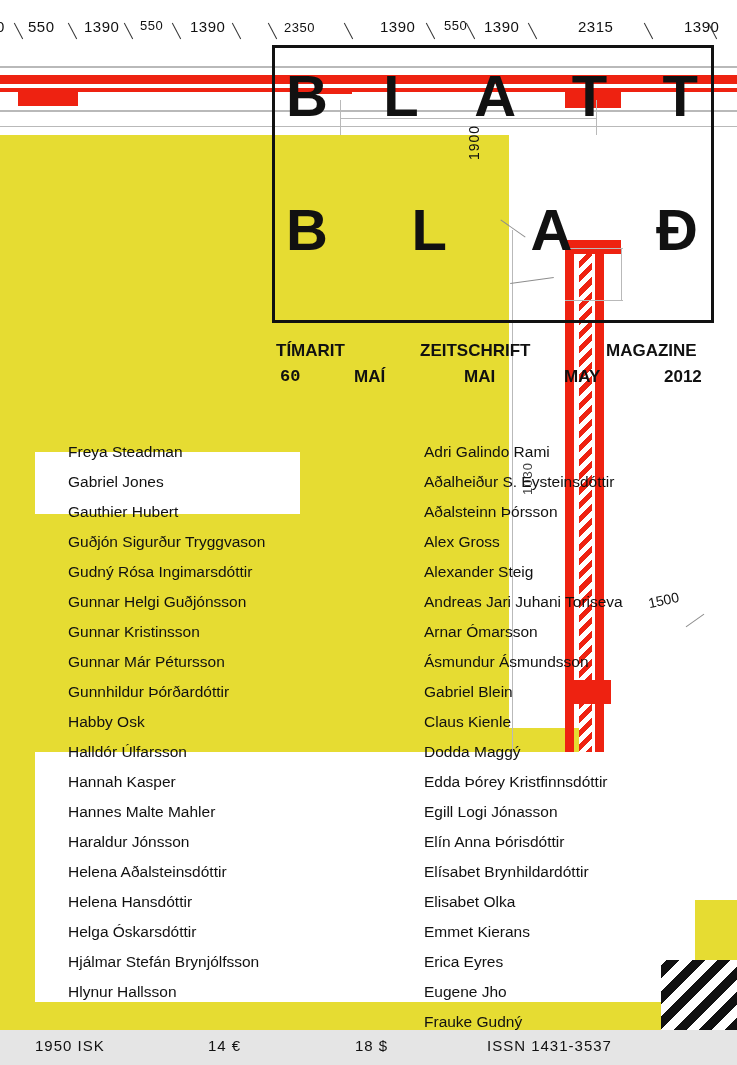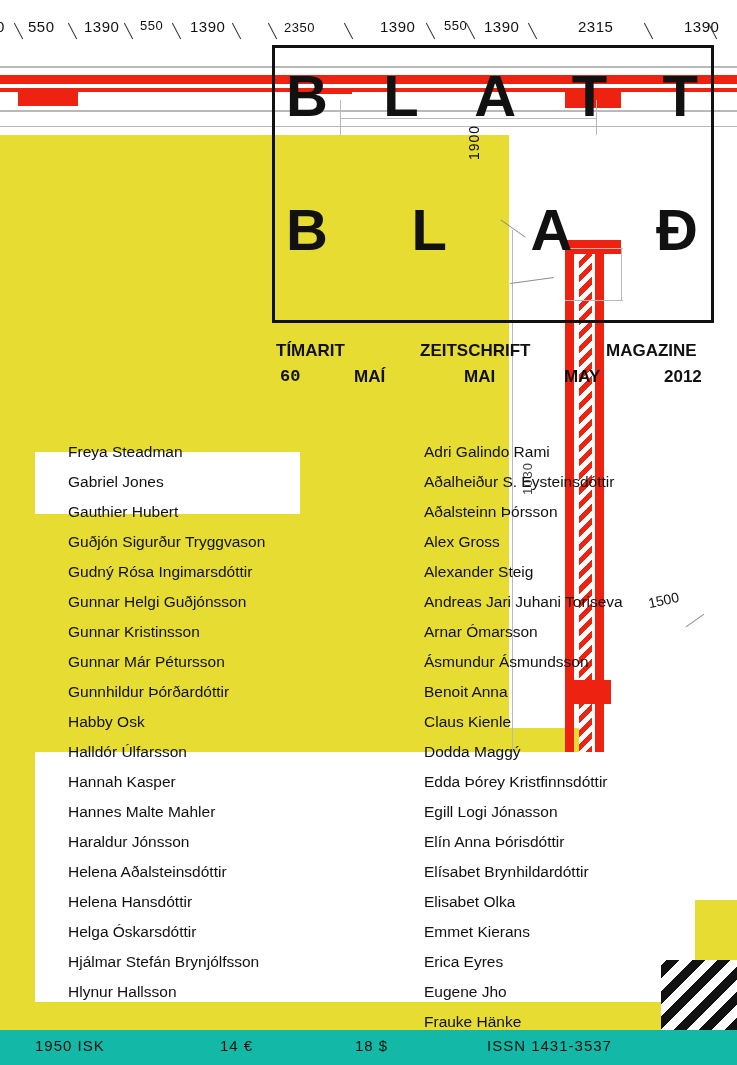--- a/index.html
+++ b/index.html
@@ -188,32 +188,32 @@
   }
   .col-left { left: 68px; top: 437px; width: 340px; }
   .col-right { left: 424px; top: 437px; width: 300px; }
   .col div { white-space: nowrap; }
 
   
   .footer {
     position: absolute;
     left: 0; top: 1030px;
     width: 737px; height: 35px;
-    background: #14b8a6;
+    background: #e5e5e5;
   }
   .footer span {
     position: absolute;
     top: 7px;
     font-size: 15px;
     color: #111;
     letter-spacing: 1px;
     white-space: nowrap;
   }
   .f-isk   { left: 35px; }
-  .f-eur   { left: 220px; }
+  .f-eur   { left: 208px; }
   .f-usd   { left: 355px; }
   .f-issn  { left: 487px; }
 
   
   .badge {
     position: absolute;
     left: 661px; top: 960px;
     width: 76px; height: 70px;
     background:
       repeating-linear-gradient(
@@ -352,32 +352,32 @@
 
   <div class="col col-right">
     <div>Adri Galindo Rami</div>
     <div>Aðalheiður S. Eysteinsdóttir</div>
     <div>Aðalsteinn Þórsson</div>
     <div>Alex Gross</div>
     <div>Alexander Steig</div>
     <div>Andreas Jari Juhani Toriseva</div>
     <div>Arnar Ómarsson</div>
     <div>Ásmundur Ásmundsson</div>
-    <div>Benoit Anna</div>
+    <div>Gabriel Blein</div>
     <div>Claus Kienle</div>
     <div>Dodda Maggý</div>
     <div>Edda Þórey Kristfinnsdóttir</div>
     <div>Egill Logi Jónasson</div>
     <div>Elín Anna Þórisdóttir</div>
     <div>Elísabet Brynhildardóttir</div>
     <div>Elisabet Olka</div>
     <div>Emmet Kierans</div>
     <div>Erica Eyres</div>
     <div>Eugene Jho</div>
-    <div>Frauke Hänke</div>
+    <div>Frauke Gudný</div>
   </div>
 
   <div class="badge"></div>
 
   <div class="footer">
     <span class="f-isk">1950 ISK</span>
     <span class="f-eur">14 €</span>
     <span class="f-usd">18 $</span>
     <span class="f-issn">ISSN 1431-3537</span>
   </div>

